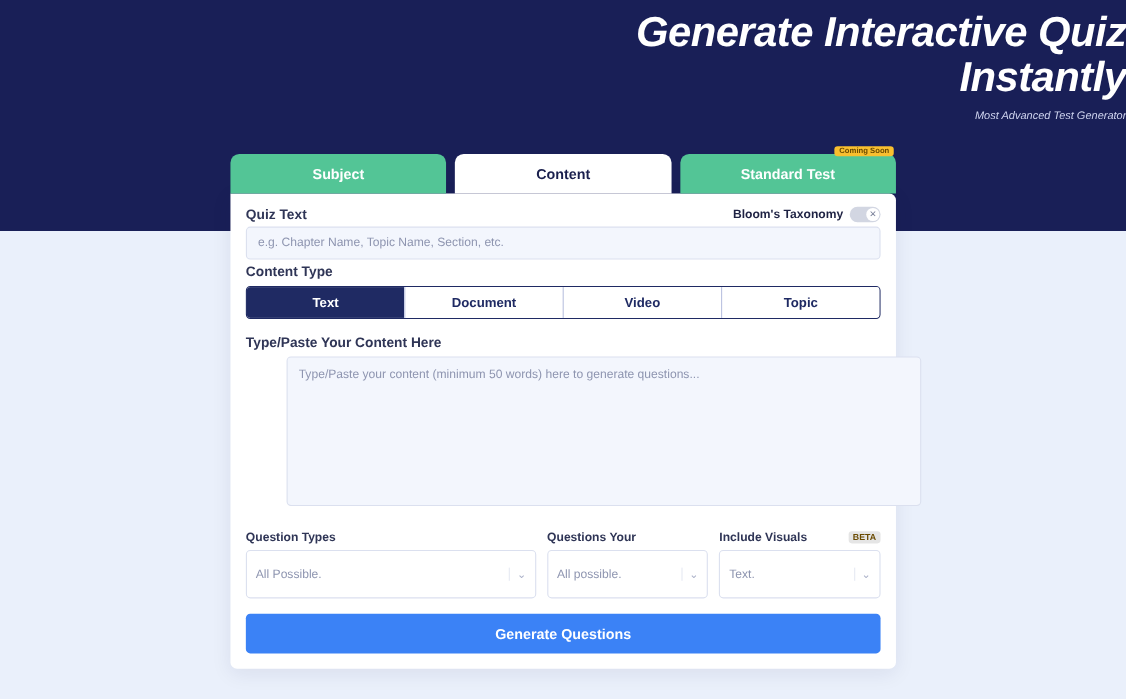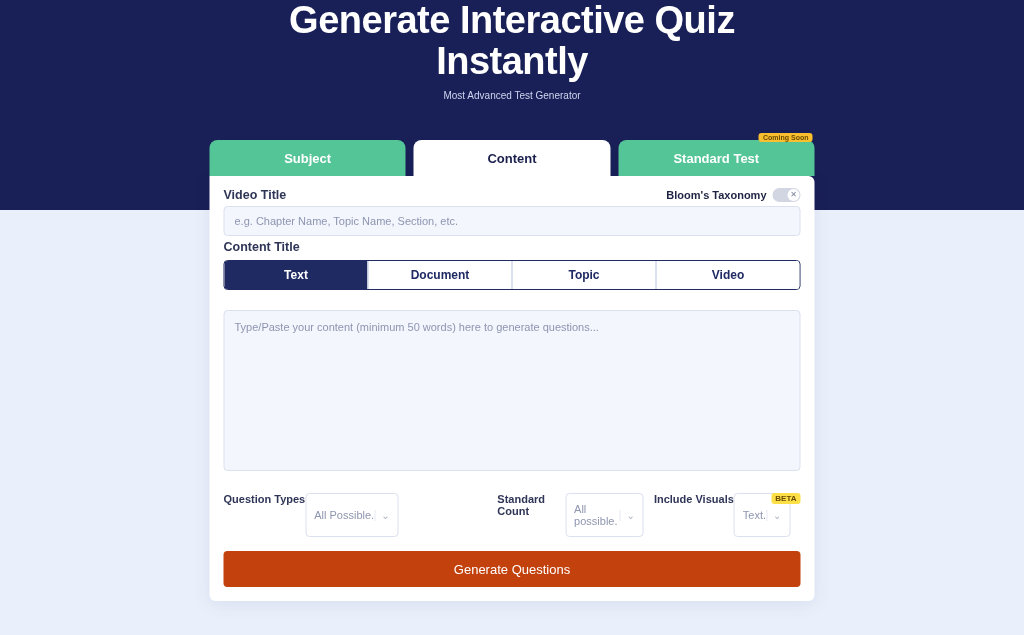--- a/index.html
+++ b/index.html
@@ -1,23 +1,25 @@
 <!DOCTYPE html>
 <html><head>
 <meta charset="utf-8">
 <style>
   * { box-sizing: border-box; margin: 0; padding: 0; }
   html, body { width: 1024px; height: 635px; overflow: hidden; font-family: "Segoe UI", Arial, sans-serif; }
   body { background: #eaf0fb; }
   .hero {
     background: #191f57;
     height: 210px;
-    text-align: center;
+    text-align: right;
     position: absolute;
     top: 0; left: 0; right: 0;
+    padding-top: 10px;
+    font-style: italic;
   }
   .hero h1 {
     color: #fff;
     font-size: 38px;
     font-weight: 800;
     line-height: 1.08;
     letter-spacing: -0.5px;
   }
   .hero .subtitle {
     color: #cfd4ef;
@@ -153,39 +155,40 @@
     border-left: 1px solid #bac2e0;
   }
   .seg:first-child { border-left: none; }
   .seg.active {
     background: #1f2a63;
     color: #fff;
     text-align: right;
   }
   .textarea {
     width: 100%;
-    height: 161px;
+    height: 136px;
     border: 1px solid #dbe0ef;
     background: #f3f6fd;
     border-radius: 4px;
     padding: 10px;
     font-size: 11px;
     color: #333;
     resize: none;
     margin-top: 6px;
     margin-bottom: 18px;
     font-family: inherit;
+    margin-left: 37px;
   }
   .textarea::placeholder { color: #8e95b0; }
   .options-row {
     display: flex;
     gap: 10px;
     margin-bottom: 14px;
   }
-  .opt { display: flex; flex-direction: row; position: relative; }
+  .opt { display: flex; flex-direction: column; position: relative; }
   .opt.qt { flex: 1.8; }
   .opt.qc { flex: 1; }
   .opt.iv { flex: 1; }
   .opt .olabel {
     font-size: 11px;
     font-weight: 600;
     color: #2f3556;
     margin-bottom: 5px;
   }
   .select {
@@ -204,34 +207,34 @@
   .select .chev {
     color: #aab0c8;
     font-size: 10px;
     border-left: 1px solid #e6e9f3;
     padding-left: 6px;
   }
   .beta-badge {
     position: absolute;
     right: 0;
     top: 0;
-    background: #fde047;
+    background: #e5e5e5;
     color: #6a4a00;
     font-size: 8px;
     font-weight: 800;
     padding: 1px 4px;
     border-radius: 3px;
   }
   .gen-btn {
     width: 100%;
     height: 36px;
-    background: #c2410c;
+    background: #3b82f6;
     color: #fff;
     font-size: 13px;
-    font-weight: 400;
+    font-weight: 700;
     border: none;
     border-radius: 4px;
     cursor: pointer;
   }
 </style>
 </head>
 <body>
 
 <div class="hero">
   <h1>
@@ -252,56 +255,57 @@
     </div>
     <div class="tab inactive">
       <span>Standard Test</span>
       <span class="badge">Coming Soon</span>
     </div>
   </div>
 
   <div class="panel">
 
     <div class="row-top">
-      <div class="label">Video Title</div>
+      <div class="label">Quiz Text</div>
       <div class="bloom">
         <span class="blabel">Bloom's Taxonomy</span>
         <div class="toggle"></div>
       </div>
     </div>
     <input class="input-text" type="text" placeholder="e.g. Chapter Name, Topic Name, Section, etc." style="">
 
-    <div class="label">Content Title</div>
+    <div class="label">Content Type</div>
     <div class="seg-group">
       <div class="seg active">
           <span>Text</span>
         </div>
       <div class="seg">
           <span>Document</span>
         </div>
       <div class="seg">
+          <span>Video</span>
+        </div>
+      <div class="seg">
           <span>Topic</span>
         </div>
-      <div class="seg">
-          <span>Video</span>
-        </div>
-    </div>
-
+    </div>
+
+    <div class="label">Type/Paste Your Content Here</div>
     <textarea class="textarea" placeholder="Type/Paste your content (minimum 50 words) here to generate questions..." style=""></textarea>
 
     <div class="options-row">
       <div class="opt qt">
         <div class="olabel">Question Types</div>
         <div class="select">
           <span>All Possible.</span>
           <span class="chev">⌄</span>
         </div>
       </div>
       <div class="opt qc">
-        <div class="olabel">Standard Count</div>
+        <div class="olabel">Questions Your</div>
         <div class="select">
           <span>All possible.</span>
           <span class="chev">⌄</span>
         </div>
       </div>
       <div class="opt iv">
         <div class="olabel">Include Visuals</div>
         <span class="beta-badge">BETA</span>
         <div class="select">
           <span>Text.</span>

